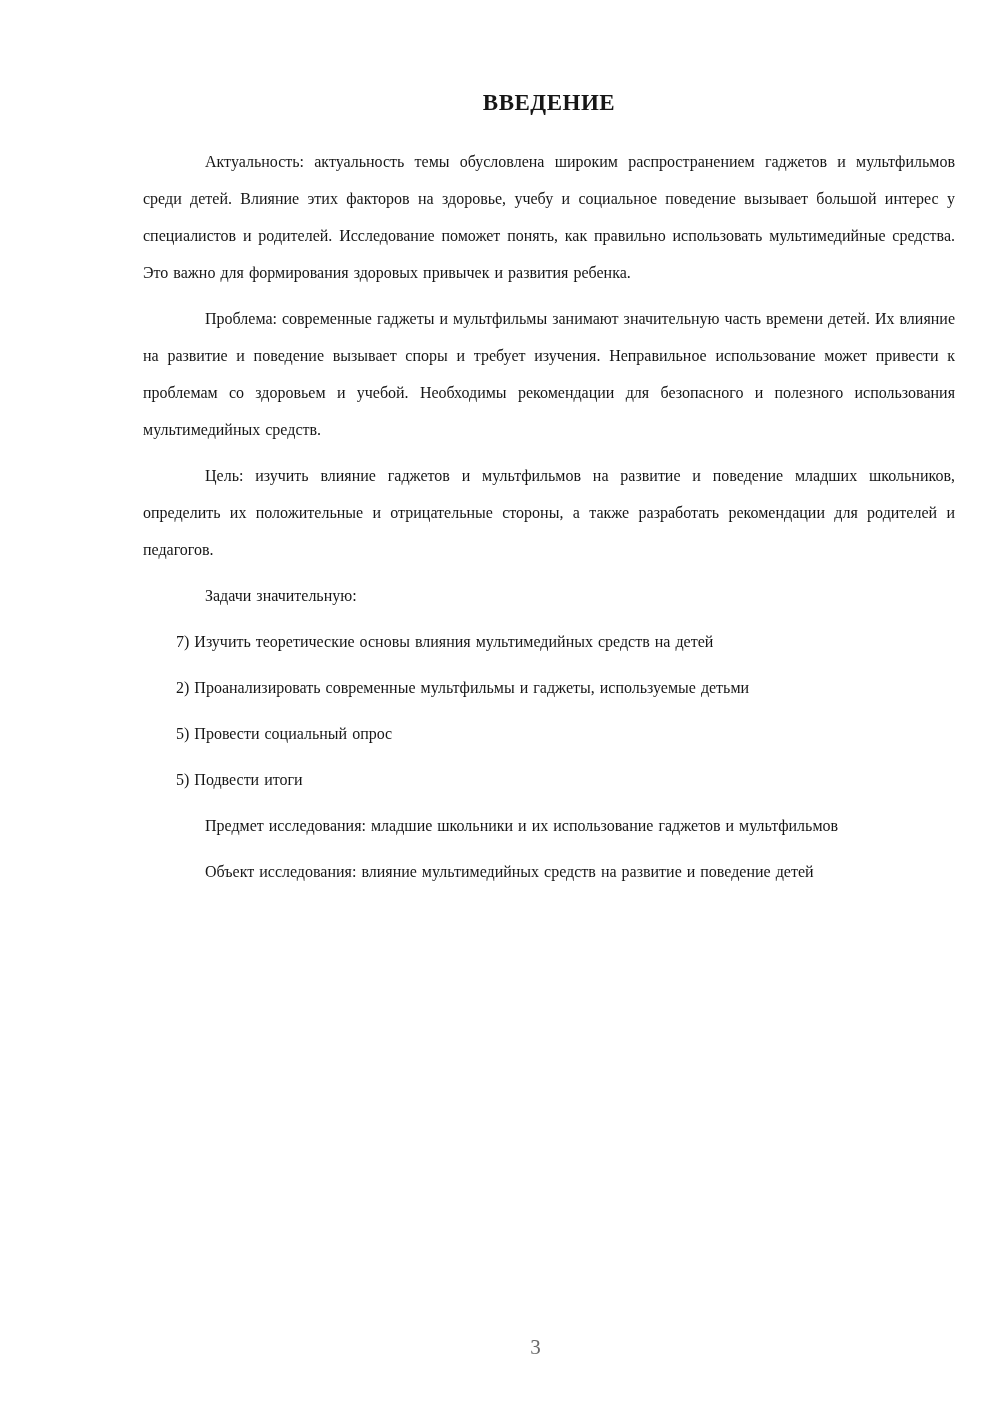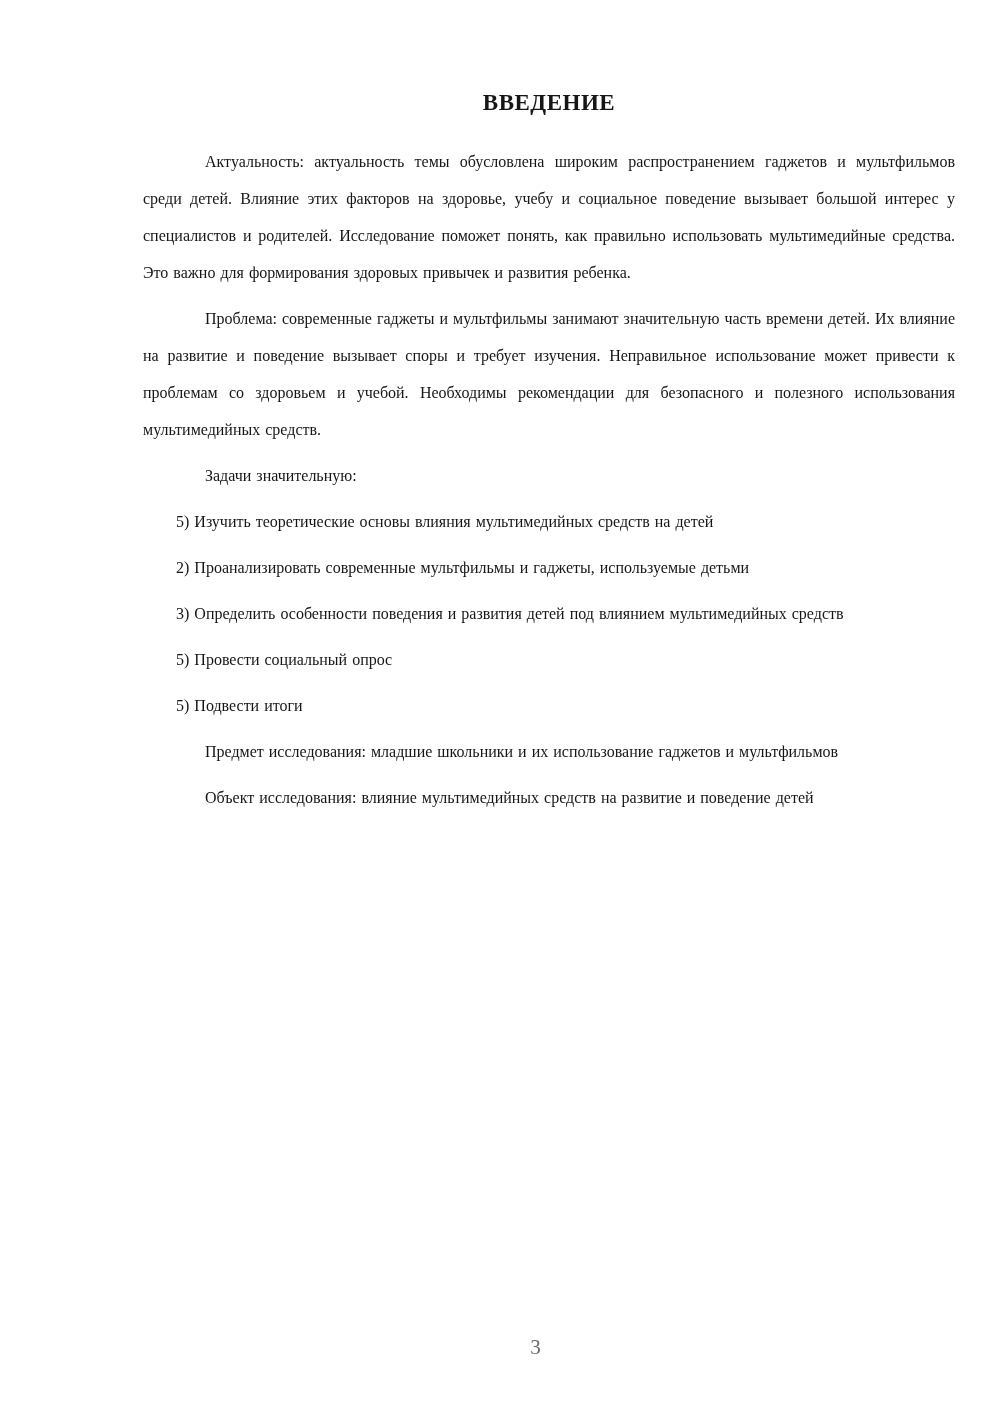--- a/index.html
+++ b/index.html
@@ -55,24 +55,24 @@
 </style>
 </head>
 <body>
 
 <div class="page">
   <div class="content">
     <h1 class="doc-title">ВВЕДЕНИЕ</h1>
     <div id="paragraphs">
         <p class="para body">Актуальность: актуальность темы обусловлена широким распространением гаджетов и мультфильмов среди детей. Влияние этих факторов на здоровье, учебу и социальное поведение вызывает большой интерес у специалистов и родителей. Исследование поможет понять, как правильно использовать мультимедийные средства. Это важно для формирования здоровых привычек и развития ребенка.</p>
         <p class="para body">Проблема: современные гаджеты и мультфильмы занимают значительную часть времени детей. Их влияние на развитие и поведение вызывает споры и требует изучения. Неправильное использование может привести к проблемам со здоровьем и учебой. Необходимы рекомендации для безопасного и полезного использования мультимедийных средств.</p>
+        <p class="para body">Цель: изучить влияние гаджетов и мультфильмов на развитие и поведение младших школьников, определить их положительные и отрицательные стороны, а также разработать рекомендации для родителей и педагогов.</p>
         <p class="para body">Задачи значительную:</p>
-        <p class="para list">5) Изучить теоретические основы влияния мультимедийных средств на детей</p>
+        <p class="para list">7) Изучить теоретические основы влияния мультимедийных средств на детей</p>
         <p class="para list">2) Проанализировать современные мультфильмы и гаджеты, используемые детьми</p>
-        <p class="para list">3) Определить особенности поведения и развития детей под влиянием мультимедийных средств</p>
         <p class="para list">5) Провести социальный опрос</p>
         <p class="para list">5) Подвести итоги</p>
         <p class="para body">Предмет исследования: младшие школьники и их использование гаджетов и мультфильмов</p>
         <p class="para body">Объект исследования: влияние мультимедийных средств на развитие и поведение детей</p>
       </div>
   </div>
   <div class="page-number">3</div>
 </div>
 
 </body></html>

